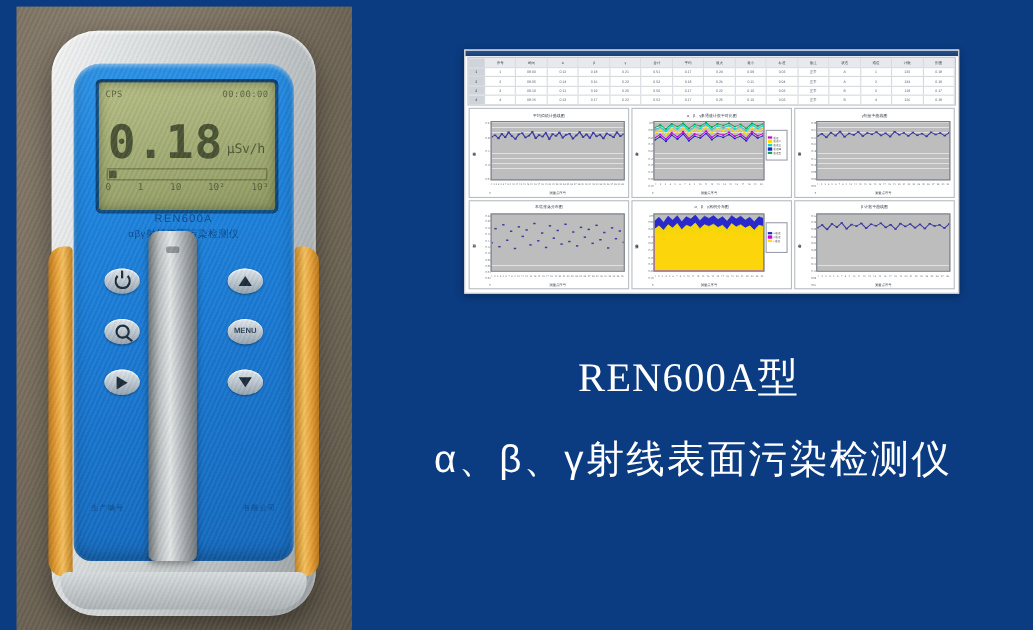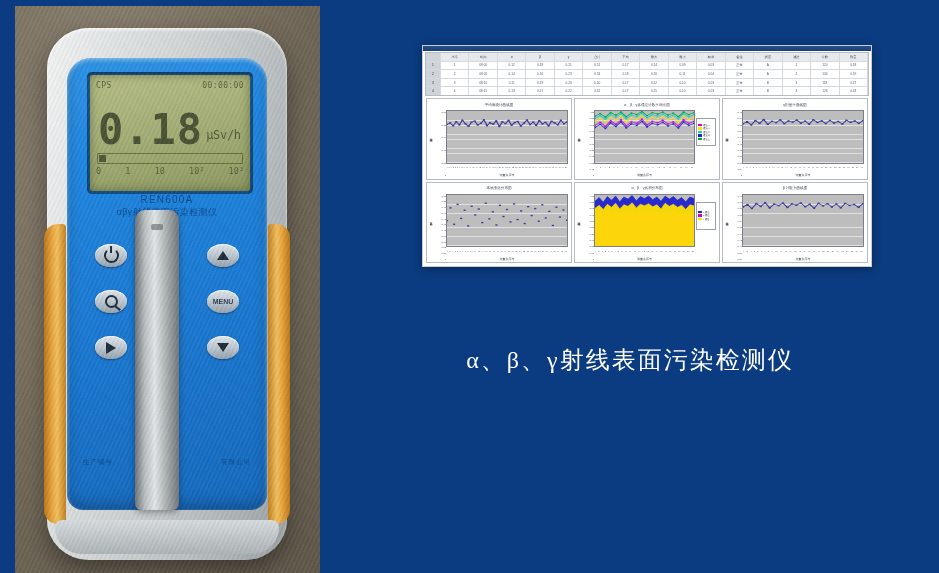--- a/index.html
+++ b/index.html
@@ -210,21 +210,21 @@
 
   
   .titles{
     position:absolute;left:330px;top:318px;width:600px;color:#ffffff;text-align:center;
   }
   .t1{
     font-family:"Liberation Serif", serif;font-size:37px;letter-spacing:1px;
     margin-left:-8px;
   }
   .t2{
-    font-family:Liberation Serif, serif;font-size:24px;letter-spacing:2px;margin-top:26px;
+    font-family:Liberation Sans, sans-serif;font-size:35px;letter-spacing:2px;margin-top:26px;
   }
 </style>
 </head>
 <body>
 
 <div class="stage">
 
   <div class="photo">
     <div class="device">
       <div class="grip left"></div>
@@ -1006,16 +1006,17 @@
                 <span>28</span>
               </div>
               <div class="c-xlab">测量点序号</div>
             </div>
           </div>
         </div>
       </div>
   </div>
 
   <div class="titles">
+    <div class="t1">REN600A型</div>
     <div class="t2">α、β、γ射线表面污染检测仪</div>
   </div>
 
 </div>
 
 </body></html>

